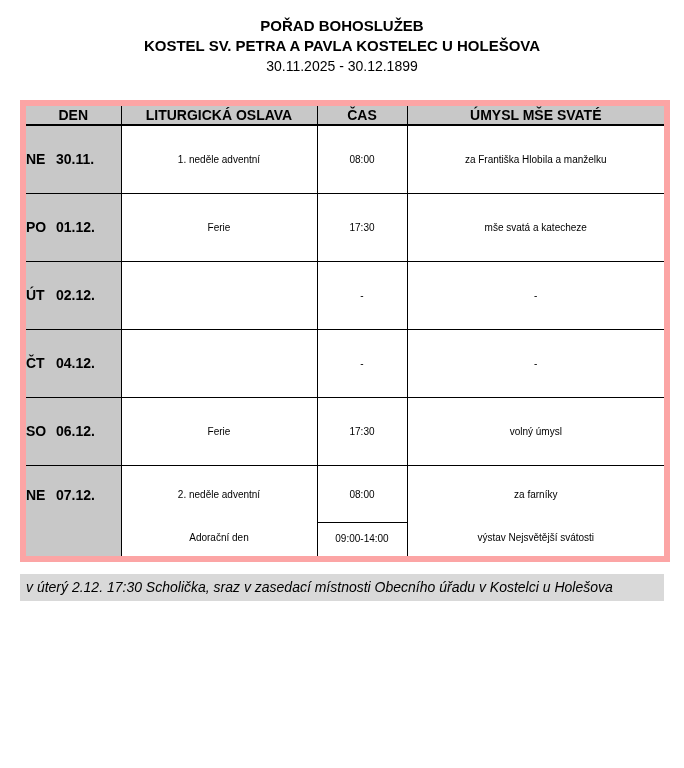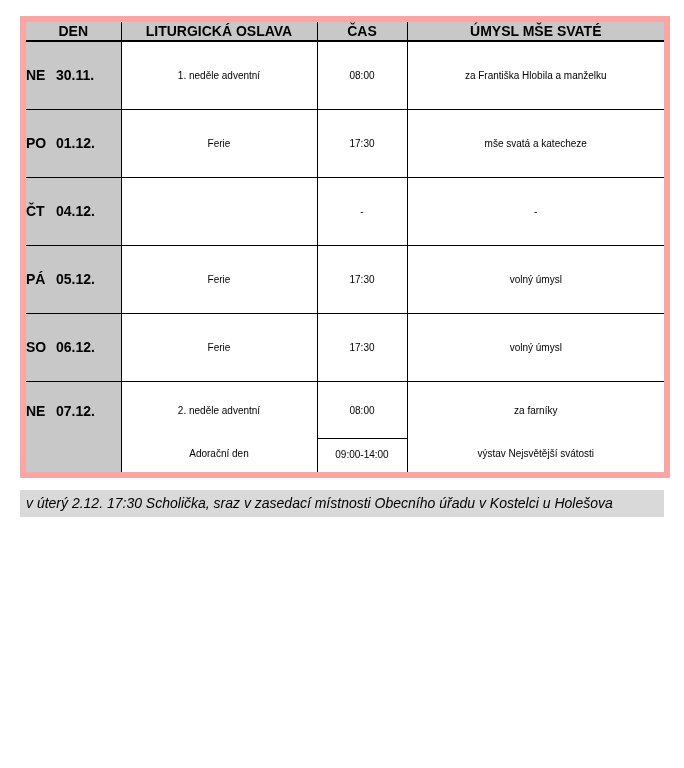--- a/index.html
+++ b/index.html
@@ -65,20 +65,25 @@
     line-height: 21px;
     padding: 3px 6px;
     font-style: italic;
   }
 </style>
 </head>
 <body>
 
 <div class="page">
 
+  <div class="titles">
+    <div class="title-line1">POŘAD BOHOSLUŽEB</div>
+    <div class="title-line2">KOSTEL SV. PETRA A PAVLA KOSTELEC U HOLEŠOVA</div>
+    <div class="title-line3">30.11.2025 - 30.12.1899</div>
+  </div>
 
   <table class="schedule">
     <colgroup>
       <col style="width:98px">
         <col style="width:196px">
         <col style="width:90px">
         <col style="width:260px">
     </colgroup>
     <thead>
       <tr>
@@ -100,33 +105,33 @@
       <tr>
         <td class="den">
           <span class="day">PO</span><span class="date">01.12.</span>
         </td>
         <td class="c">Ferie</td>
         <td class="c">17:30</td>
         <td class="c">mše svatá a katecheze</td>
       </tr>
       <tr>
         <td class="den">
-          <span class="day">ČT</span><span class="date">04.12.</span>
+          <span class="day">ÚT</span><span class="date">02.12.</span>
         </td>
         <td class="c"></td>
         <td class="c">-</td>
         <td class="c">-</td>
       </tr>
       <tr>
         <td class="den">
-          <span class="day">PÁ</span><span class="date">05.12.</span>
+          <span class="day">ČT</span><span class="date">04.12.</span>
         </td>
-        <td class="c">Ferie</td>
-        <td class="c">17:30</td>
-        <td class="c">volný úmysl</td>
+        <td class="c"></td>
+        <td class="c">-</td>
+        <td class="c">-</td>
       </tr>
       <tr>
         <td class="den">
           <span class="day">SO</span><span class="date">06.12.</span>
         </td>
         <td class="c">Ferie</td>
         <td class="c">17:30</td>
         <td class="c">volný úmysl</td>
       </tr>
       <tr class="last-row">

